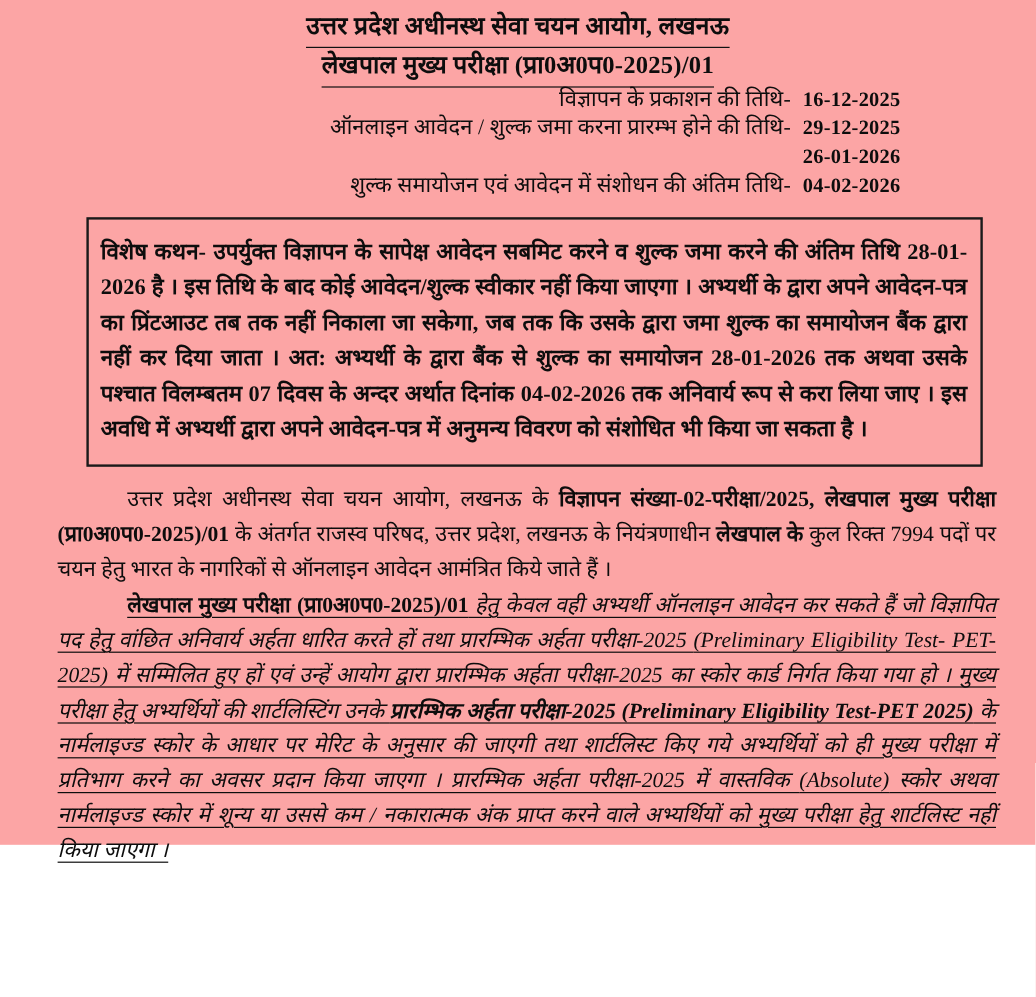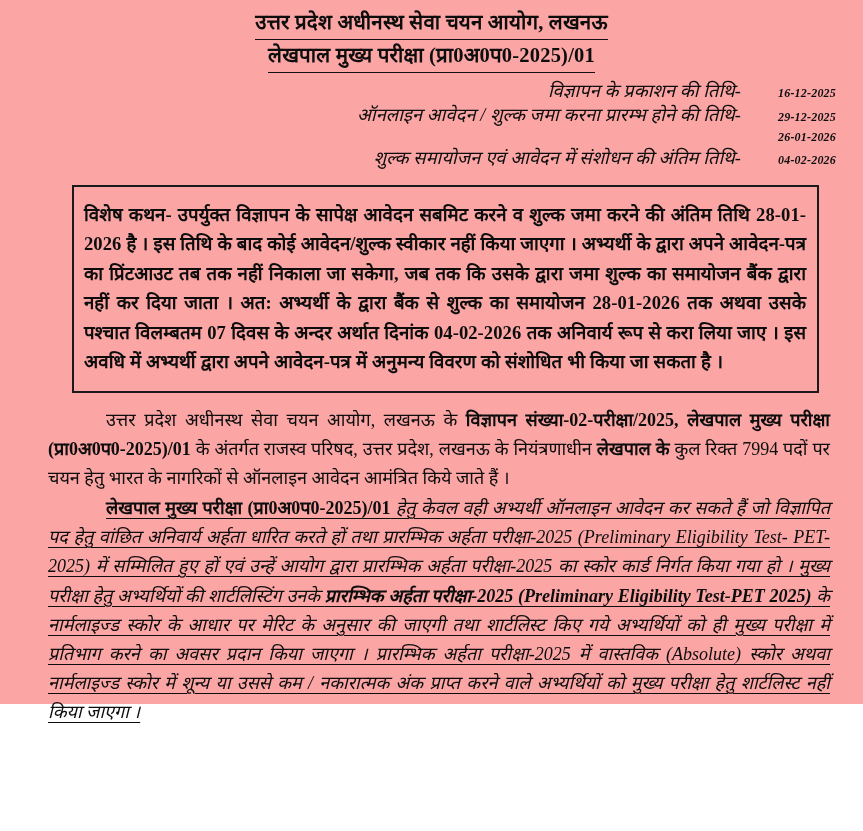--- a/index.html
+++ b/index.html
@@ -38,42 +38,41 @@
     white-space: nowrap;
   }
   .heading-line .u {
     border-bottom: 1.6px solid #111;
     padding-bottom: 2px;
     display: inline-block;
   }
 
   
   .dates {
-    margin-top: 9px;
-    font-style: italic;
+    padding-right: 82px;
   }
   .date-row {
     display: flex;
     justify-content: flex-end;
     align-items: baseline;
     line-height: 1.0;
     margin-bottom: 6px;
     white-space: nowrap;
   }
   .date-label {
     font-size: 18.2px;
     font-weight: normal;
     letter-spacing: 0.1px;
   }
   .date-value {
-    font-size: 12px;
+    font-size: 17px;
     font-weight: bold;
     margin-left: 10px;
     min-width: 112px;
-    text-align: center;
+    text-align: left;
     letter-spacing: 0.2px;
   }
 
   
   .notice-box {
     margin: 18px 44px 0 72px;
     border: 2.1px solid #1a1a1a;
     padding: 13px 11px 14px 10px;
     box-sizing: border-box;
   }

